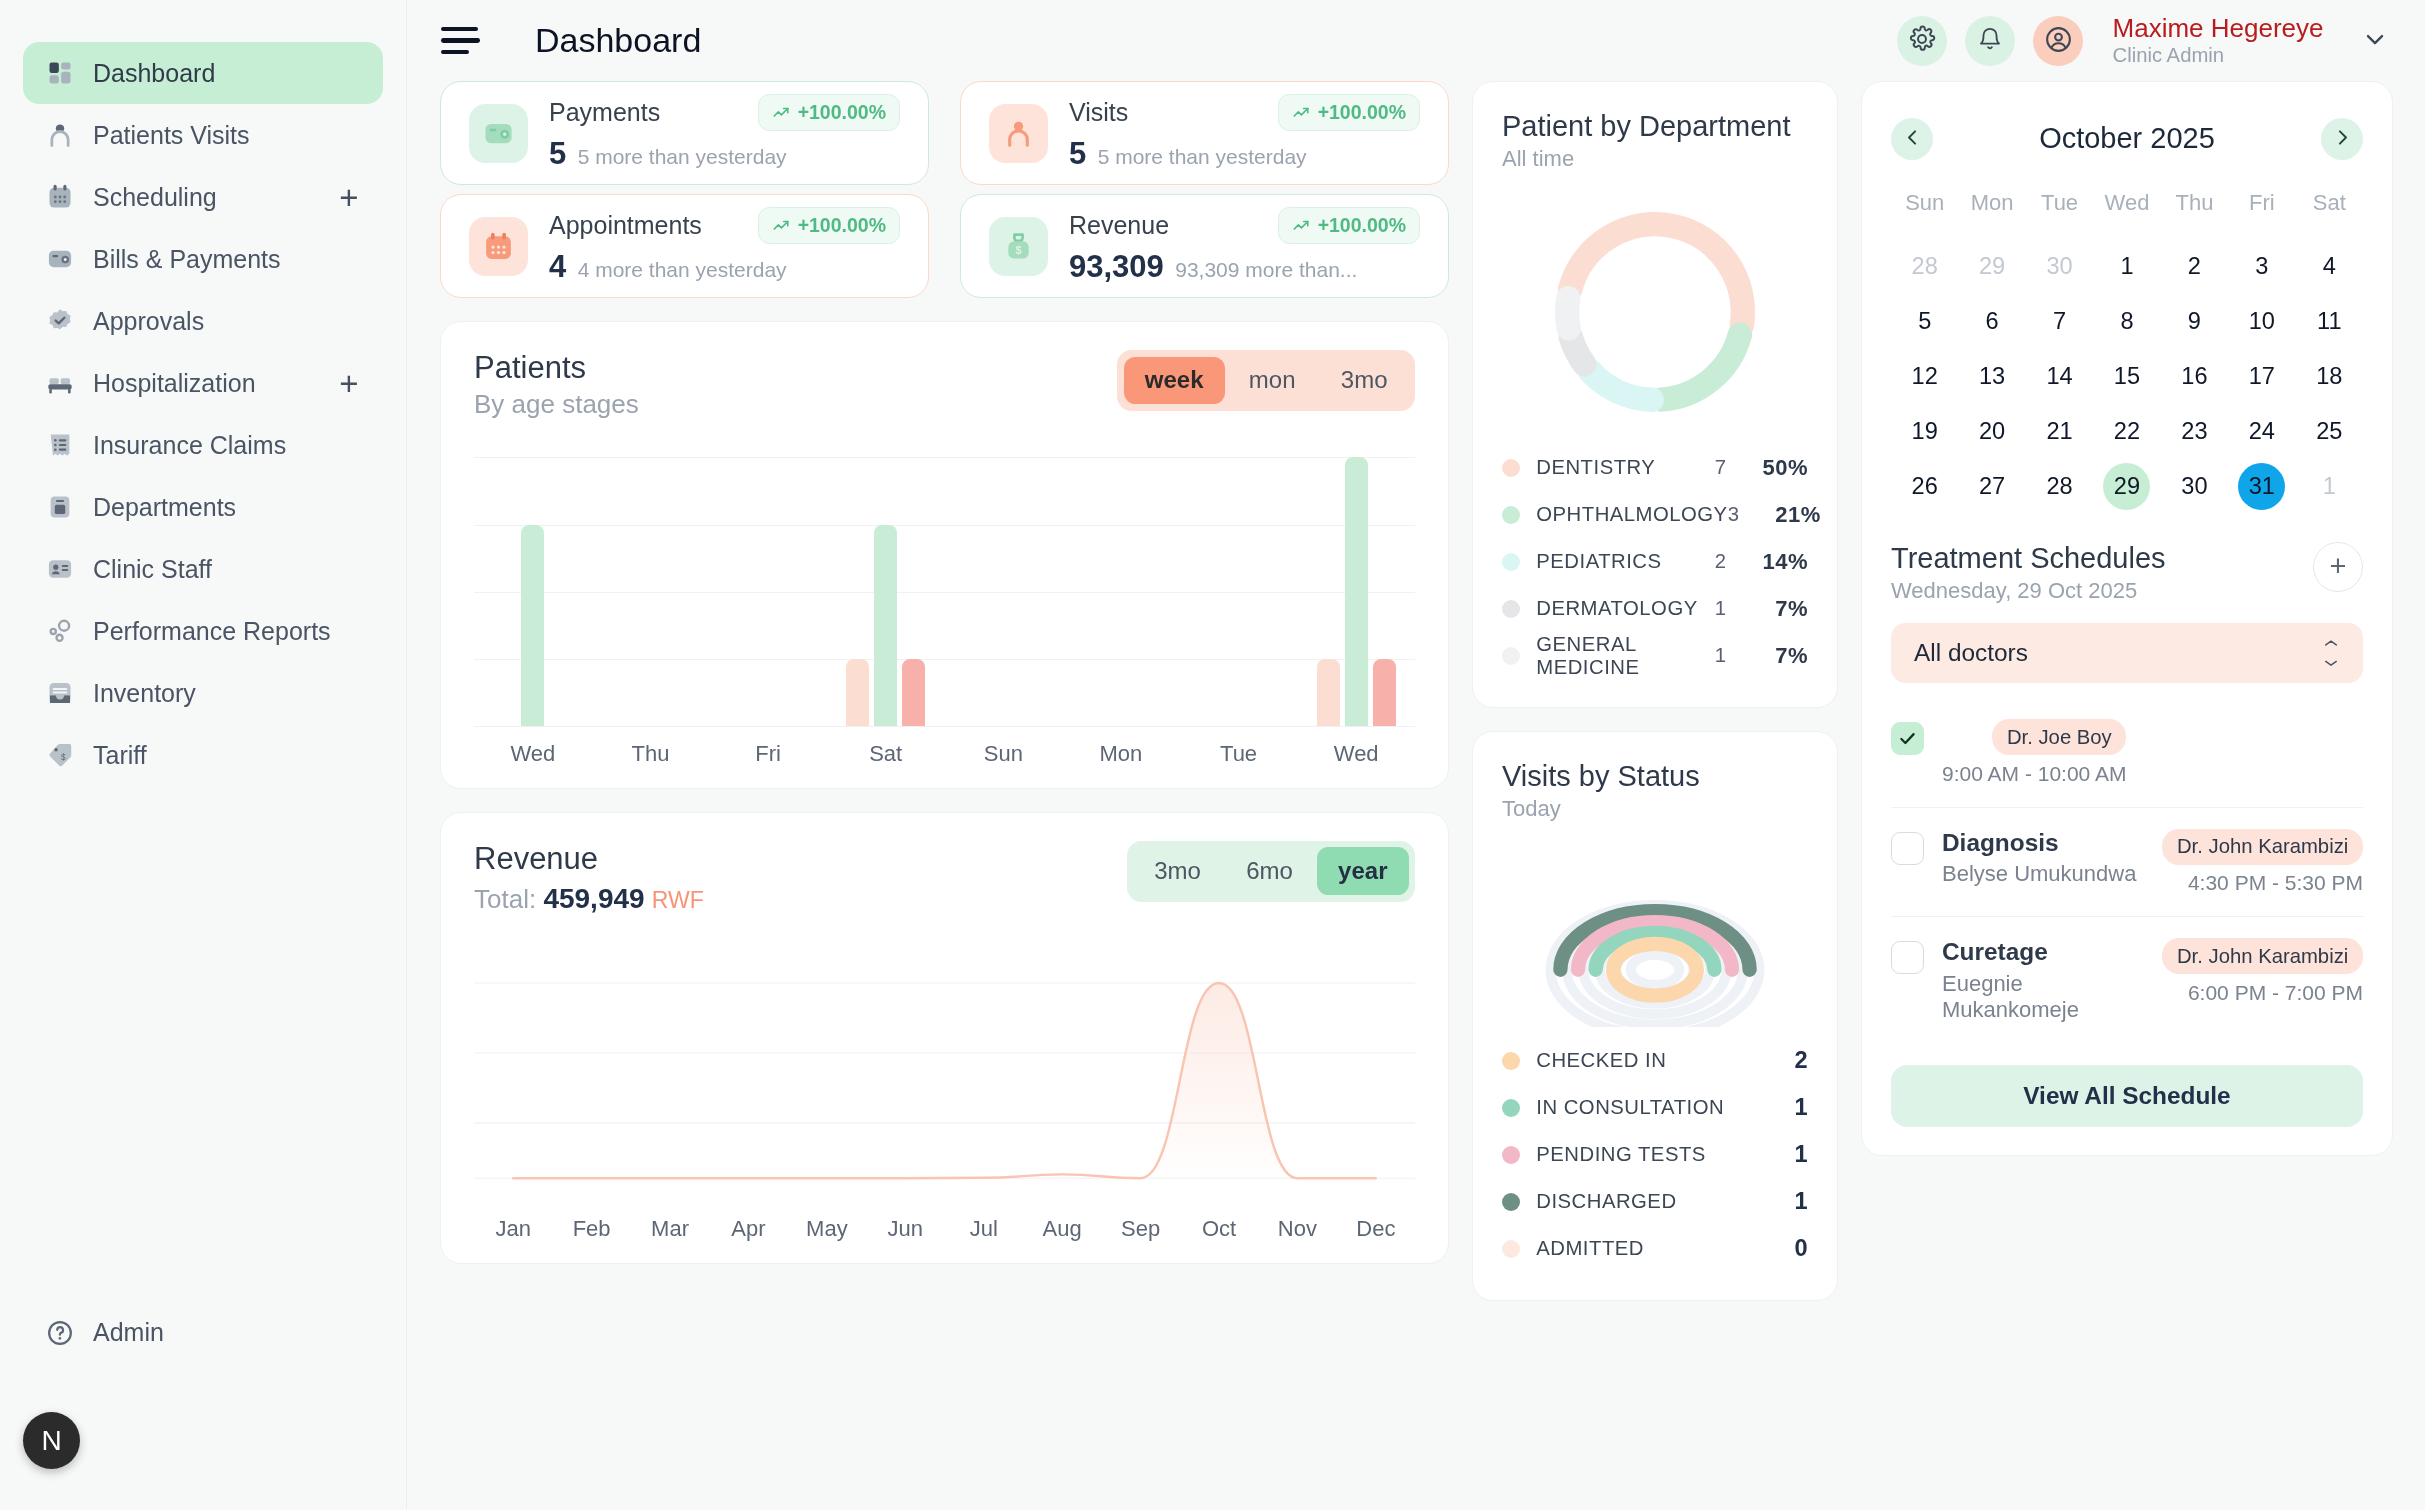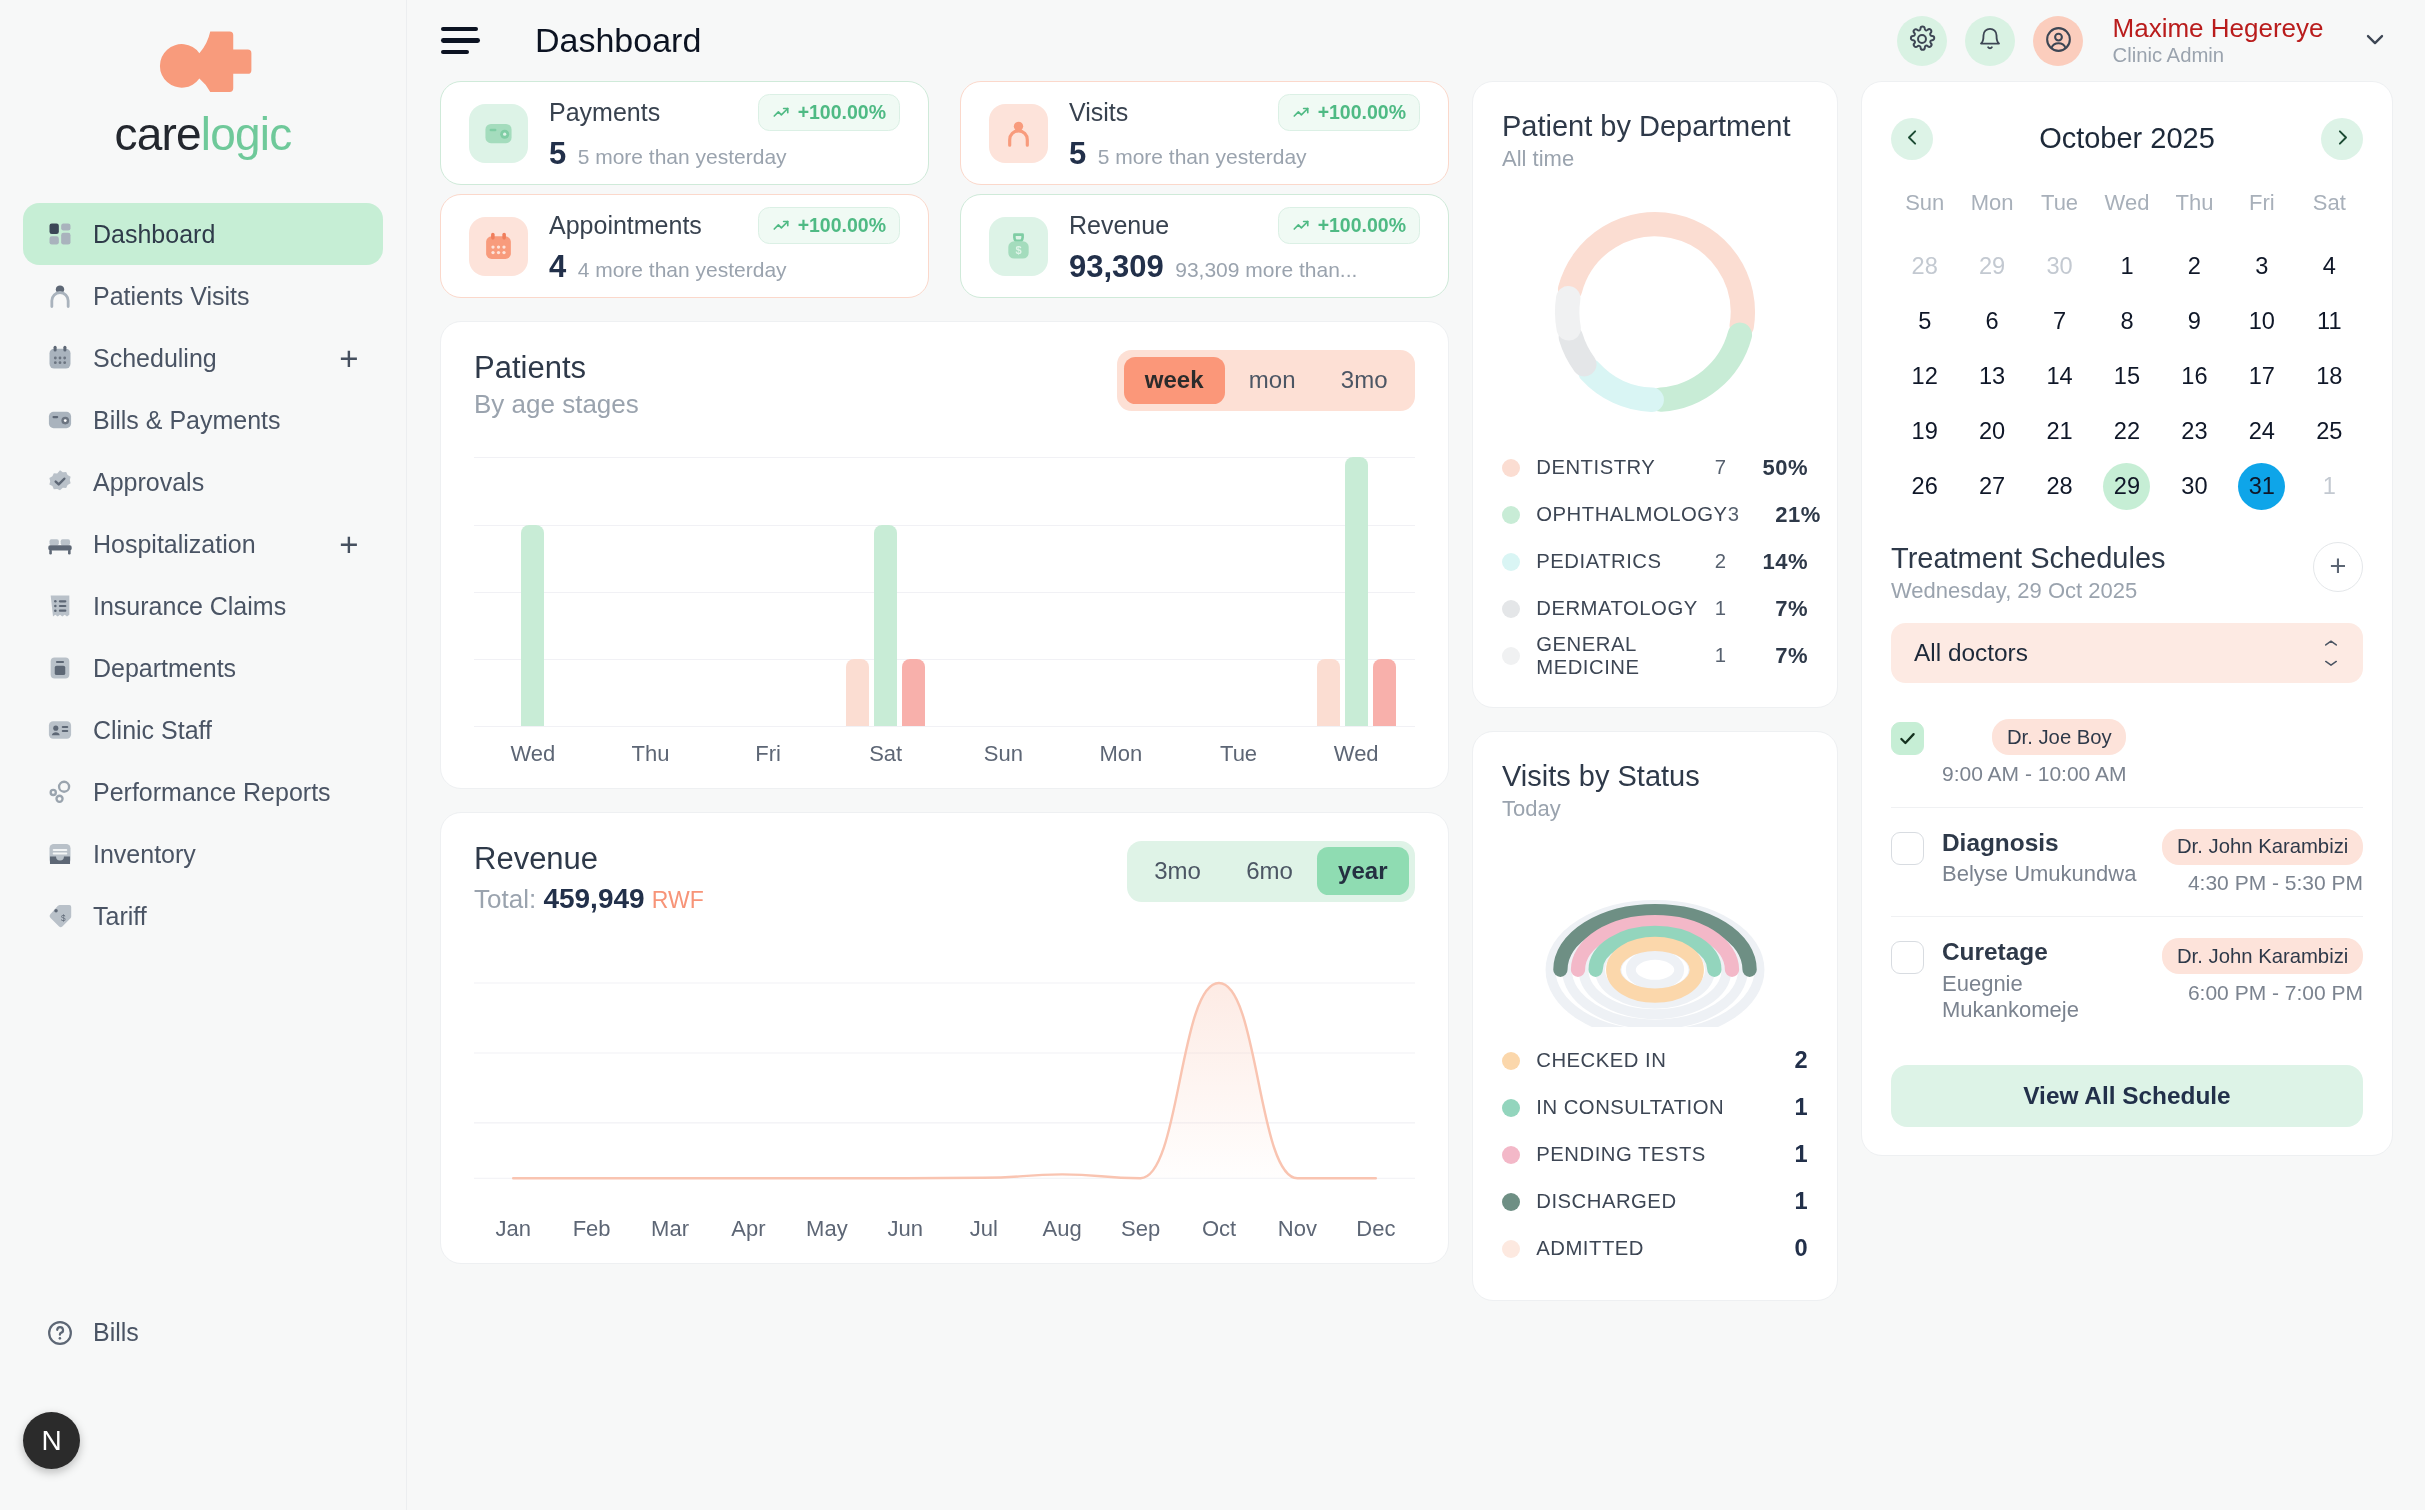--- a/index.html
+++ b/index.html
@@ -180,26 +180,20 @@
   .doc-badge { display: inline-block; background: #fde3da; color: #2e3949; font-size: 20.3px; border-radius: 17px; padding: 6.5px 14.7px; white-space: nowrap; }
   .sched-time { font-size: 21px; color: #7b838f; margin-top: 6.5px; white-space: nowrap; }
   .view-all { margin-top: 21px; height: 62px; border-radius: 16.3px; background: #ddf3e7; display: flex; align-items: center; justify-content: center; font-size: 24.4px; font-weight: 700; color: #22304a; cursor: pointer; }
 </style>
 </head>
 <body>
 
 <div class="app">
 
   <aside class="sidebar">
-    <div class="logo-wrap">
-      <svg class="logo-mark" viewBox="0 0 100 62">
-        <path d="M56 2 h16 a3 3 0 0 1 3 3 v12 h12 a3 3 0 0 1 3 3 v14 a3 3 0 0 1 -3 3 h-12 v12 a3 3 0 0 1 -3 3 h-16 a40 40 0 0 0 -9 -11 a18 18 0 1 1 0 -21 a40 40 0 0 0 9 -18 z" fill="#f89b7c"></path>
-      </svg>
-      <div class="logo-text"><span class="care">care</span><span class="logic">logic</span></div>
-    </div>
 
     <nav class="nav">
       <div class="nav-item active">
         <span class="nav-icon">
             <svg width="28" height="28" viewBox="0 0 24 24">
               <rect x="3" y="3" width="8" height="9" rx="2" fill="#3b4756"></rect>
               <rect x="13" y="3" width="8" height="6" rx="2" fill="#a9b3bd"></rect>
               <rect x="3" y="14" width="8" height="7" rx="2" fill="#a9b3bd"></rect>
               <rect x="13" y="11" width="8" height="10" rx="2" fill="#a9b3bd"></rect>
             </svg>
@@ -343,21 +337,21 @@
     </nav>
 
     <div class="help-row">
       <span class="nav-icon">
           <svg width="28" height="28" viewBox="0 0 24 24">
             <circle cx="12" cy="12" r="9.3" fill="none" stroke="#5d6775" stroke-width="1.9"></circle>
             <path d="M9.6 9.3a2.5 2.5 0 1 1 3.2 2.6c-.7.3-.9.8-.9 1.6" fill="none" stroke="#5d6775" stroke-width="1.9" stroke-linecap="round"></path>
             <circle cx="11.9" cy="16.6" r="1.1" fill="#5d6775"></circle>
           </svg>
         </span>
-      <span>Bills</span>
+      <span>Admin</span>
     </div>
 
     <div class="user-dot">
         <span>N</span>
       </div>
   </aside>
 
   <div class="main">
 
     <header class="topbar">

